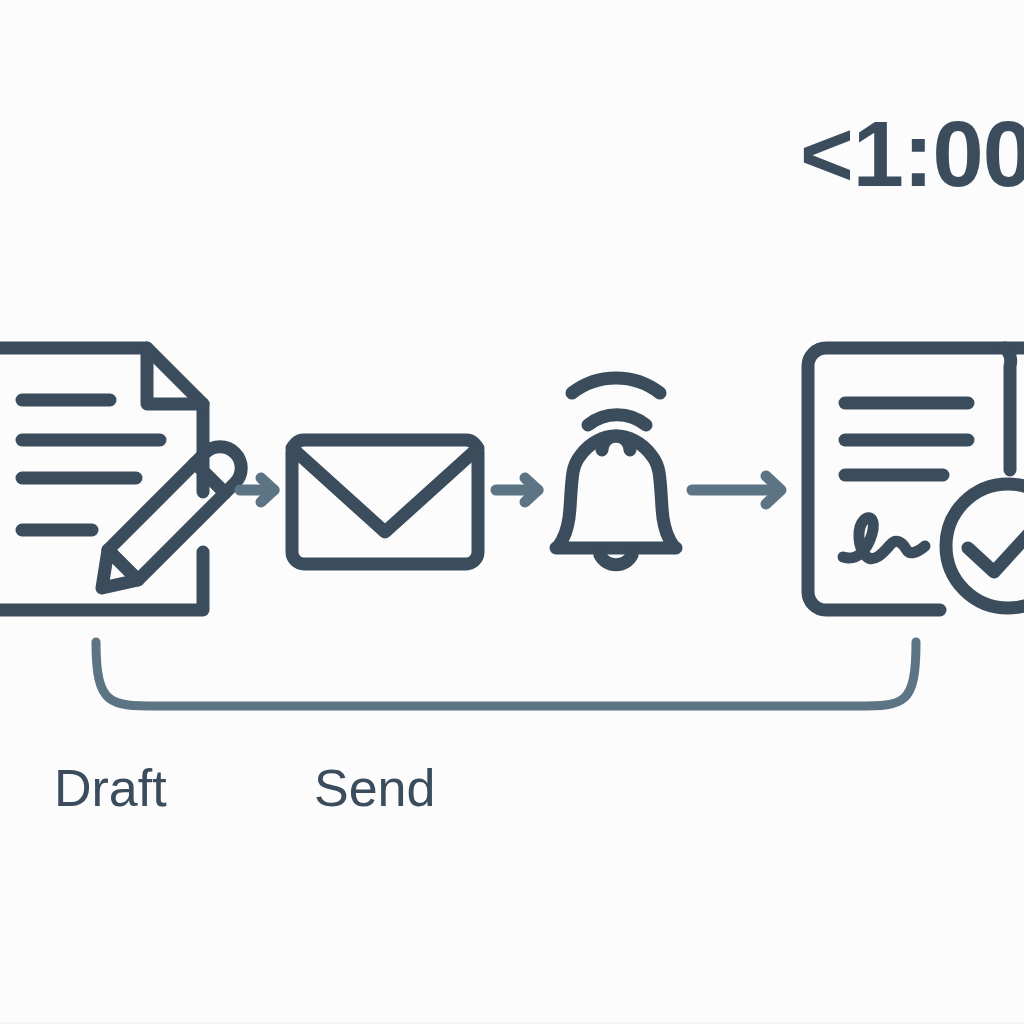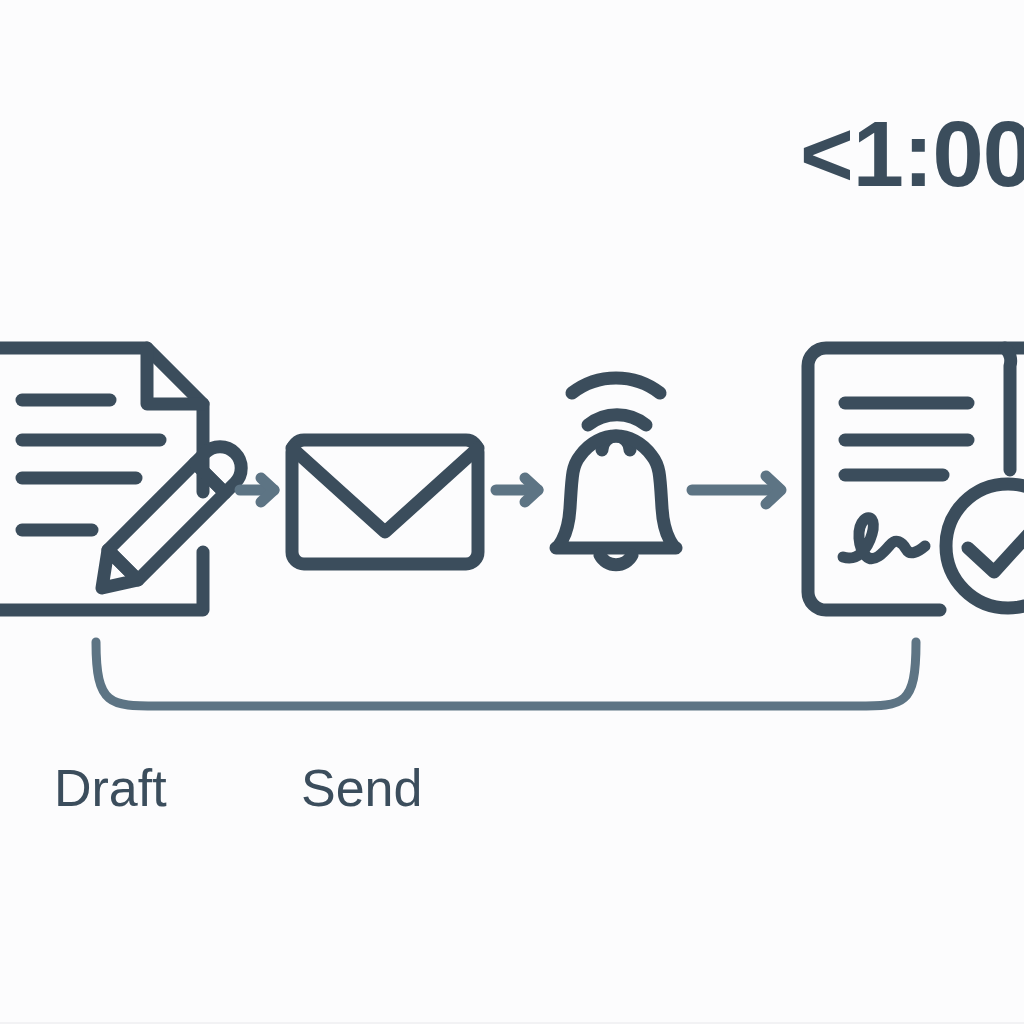--- a/index.html
+++ b/index.html
@@ -45,21 +45,21 @@
   }
   .step-label {
     position: absolute;
     font-size: 52px;
     font-weight: 400;
     color: #3b4d5c;
     line-height: 1;
     white-space: nowrap;
   }
   .label-draft { left: 54px; top: 762px; }
-  .label-send  { left: 301px; top: 762px; }
+  .label-send  { left: 314px; top: 762px; }
 </style>
 </head>
 <body>
 
 <div id="canvas">
 
   <svg class="layer" viewBox="0 0 1024 1024" xmlns="http://www.w3.org/2000/svg">
     <g fill="none" stroke="#3b4d5c" stroke-width="13" stroke-linecap="round" stroke-linejoin="round">
 
       <g>

